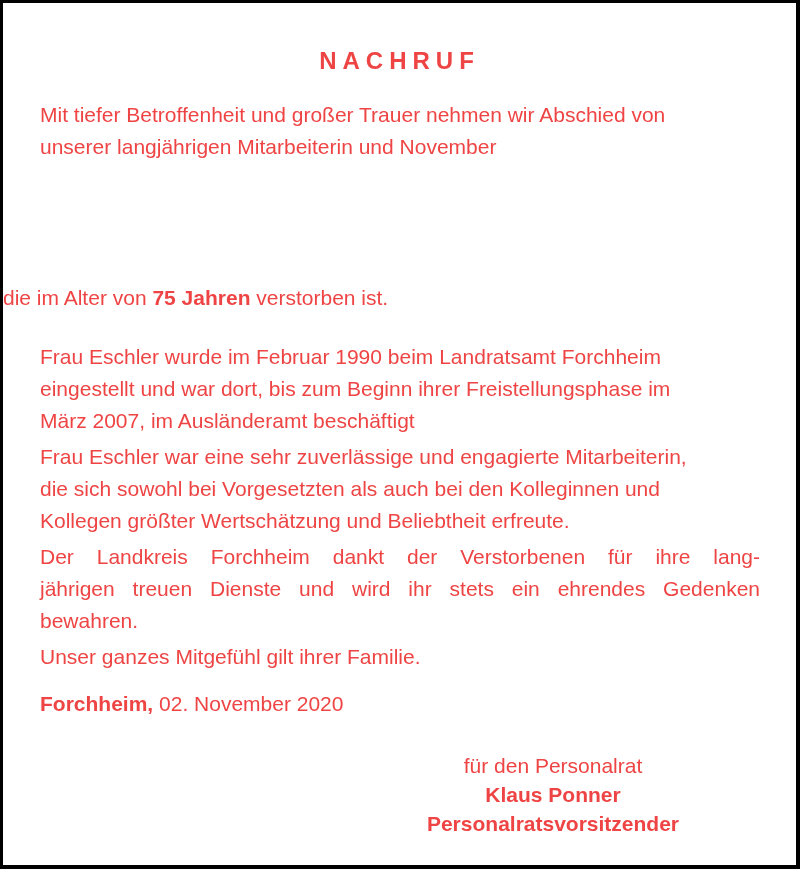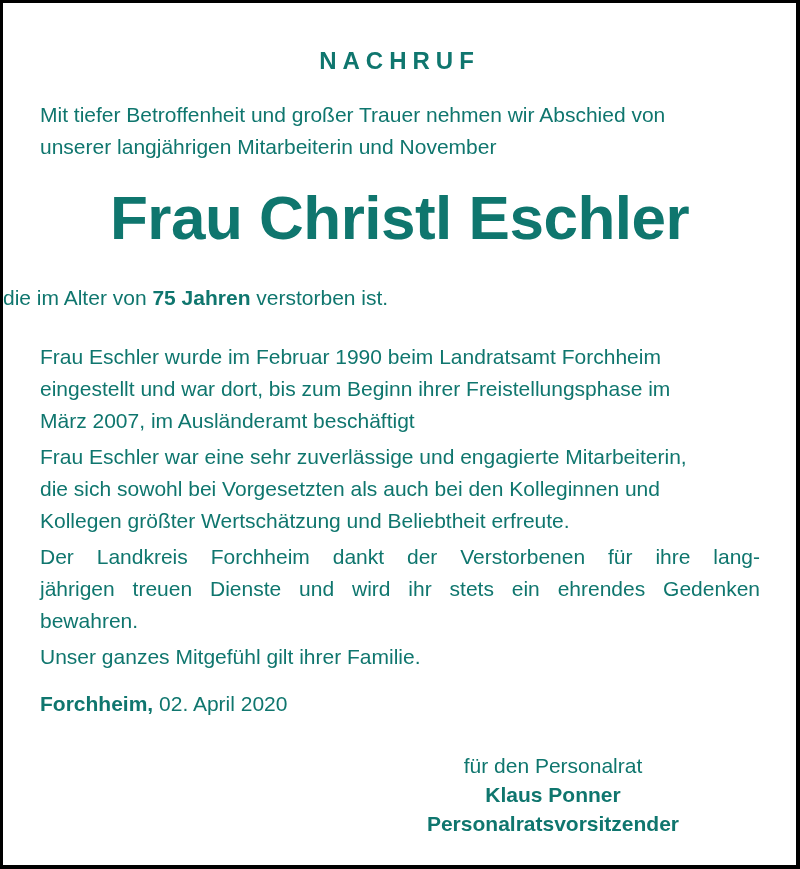--- a/index.html
+++ b/index.html
@@ -18,21 +18,21 @@
       top: 0;
       width: 800px;
       height: 869px;
       box-sizing: border-box;
       border-top: 3px solid #000;
       border-left: 3px solid #000;
       border-right: 4px solid #000;
       border-bottom: 4px solid #000;
       background: #fff;
       font-family: "Liberation Sans", "DejaVu Sans", sans-serif;
-      color: #0f766e;
+      color: #ef4444;
     }
     .abs {
       position: absolute;
       white-space: nowrap;
     }
     .title {
       left: 0;
       width: 793px;
       top: 44px;
       text-align: center;
@@ -89,21 +89,20 @@
 
 <div class="frame">
 
   <div class="abs title">NACHRUF</div>
 
   <div class="abs body-text intro">
     <span class="line">Mit tiefer Betroffenheit und großer Trauer nehmen wir Abschied von</span>
     <span class="line">unserer langjährigen Mitarbeiterin und November</span>
   </div>
 
-  <div class="abs name">Frau Christl Eschler</div>
 
   <div class="abs age"><span>die im Alter von </span><b>75 Jahren</b><span> verstorben ist.</span></div>
 
   <div class="abs body-text p1">
     <span class="line">Frau Eschler wurde im Februar 1990 beim Landratsamt Forchheim</span>
     <span class="line">eingestellt und war dort, bis zum Beginn ihrer Freistellungsphase im</span>
     <span class="line">März 2007, im Ausländeramt beschäftigt</span>
   </div>
 
   <div class="abs body-text p2">
@@ -115,21 +114,21 @@
   <div class="abs body-text p4">
     <span class="line">Unser ganzes Mitgefühl gilt ihrer Familie.</span>
   </div>
 
   <div class="abs body-text p3">
     <span class="line">Der Landkreis Forchheim dankt der Verstorbenen für ihre lang-</span>
     <span class="line">jährigen treuen Dienste und wird ihr stets ein ehrendes Gedenken</span>
     <span class="line last">bewahren.</span>
   </div>
 
-  <div class="abs body-text place-date"><b>Forchheim,</b><span> 02. April 2020</span></div>
+  <div class="abs body-text place-date"><b>Forchheim,</b><span> 02. November 2020</span></div>
 
 
   <div class="sig sig-right">
     <span class="line">für den Personalrat</span>
     <span class="line strong">Klaus Ponner</span>
     <span class="line strong">Personalratsvorsitzender</span>
   </div>
 
 </div>
 

